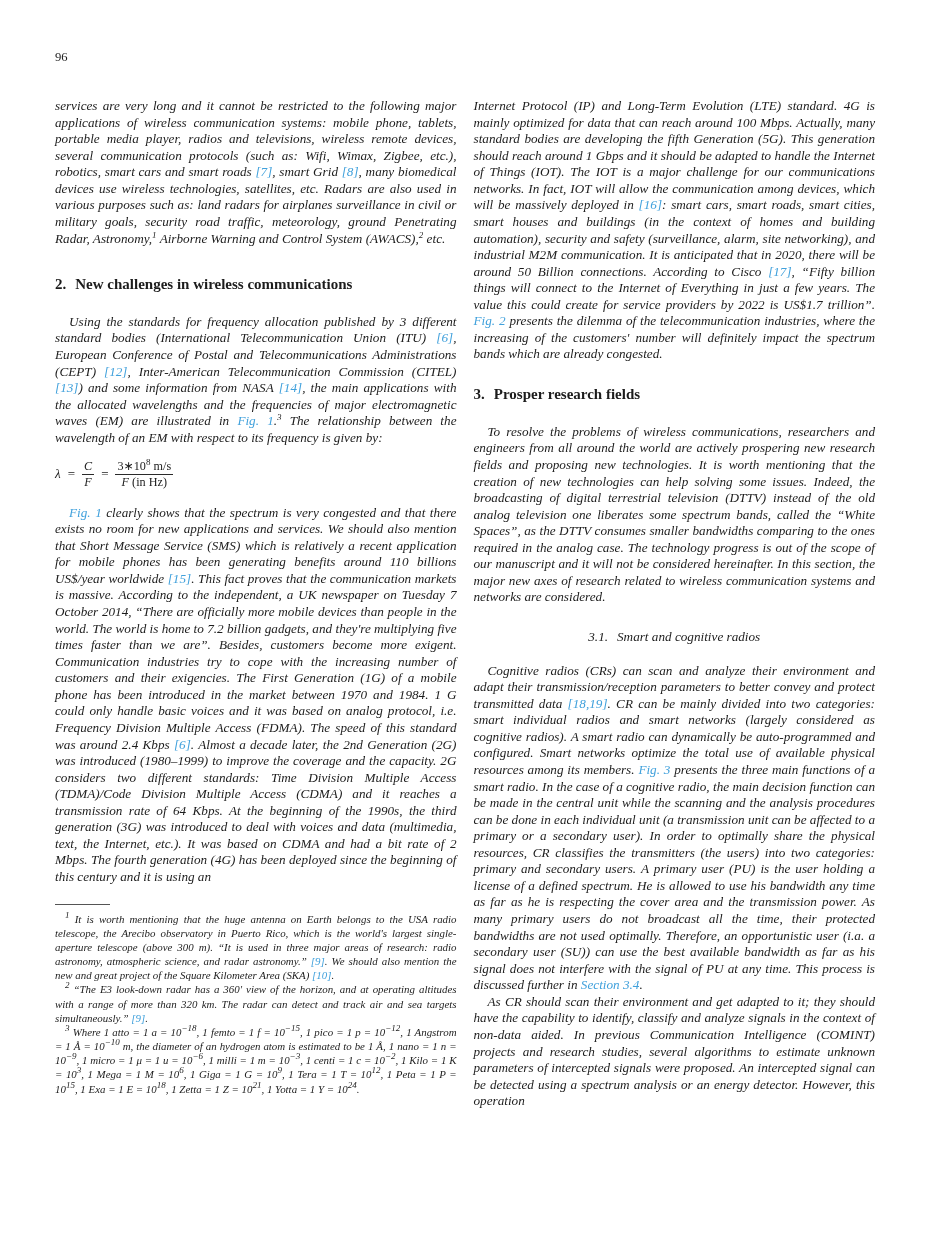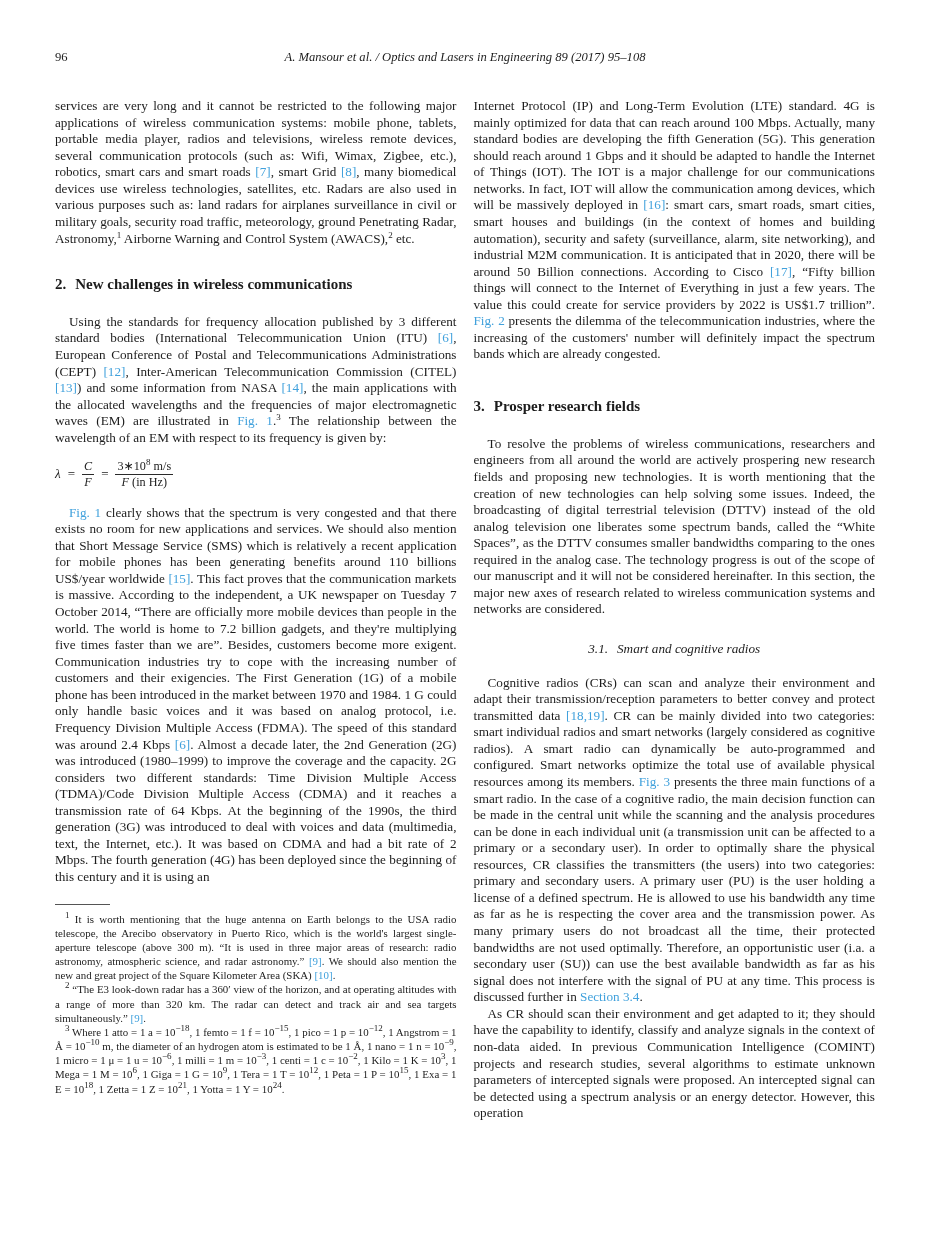--- a/index.html
+++ b/index.html
@@ -12,21 +12,21 @@
   }
   .page { box-sizing:border-box; padding:50px 50px 0 55px; }
 
   .header { position:relative; height:18px; margin-bottom:30px; font-size:12.6px; }
   .page-num { position:absolute; left:0; top:0; }
   .running-title { position:absolute; left:0; right:0; text-align:center; font-style:italic; }
 
   .columns { display:flex; gap:17px; }
   .col { width:402px; text-align:justify; line-height:1.255; }
 
-  p { margin:0; text-indent:14px; }
+  p { margin:0; text-indent:14px;font-style:italic; }
   p.noindent { text-indent:0; }
 
   h2 {
     font-size:15px; font-weight:bold; margin:28px 0 20px;
     text-align:left; text-indent:0;
   }
   h2 .sec-num { margin-right:9px; }
   h3 {
     font-size:13.2px; font-weight:normal; font-style:italic;
     margin:23px 0 17px; text-align:center; text-indent:0;
@@ -49,21 +49,20 @@
   .fn-rule { width:55px; border-top:1px solid #555; margin-bottom:7px; }
   .footnote { margin:0; text-indent:10px; }
 </style>
 </head>
 <body>
 
 <div class="page">
 
   <div class="header">
     <span class="page-num">96</span>
-    <span class="running-title">A. Mansour et al. / Optics and Lasers in Engineering 89 (2017) 95–108</span>
   </div>
 
   <div class="columns">
 
     <div class="col">
       <p class="noindent">services are very long and it cannot be restricted to the following major applications of wireless communication systems: mobile phone, tablets, portable media player, radios and televisions, wireless remote devices, several communication protocols (such as: Wifi, Wimax, Zigbee, etc.), robotics, smart cars and smart roads <span class="ref">[7]</span>, smart Grid <span class="ref">[8]</span>, many biomedical devices use wireless technologies, satellites, etc. Radars are also used in various purposes such as: land radars for airplanes surveillance in civil or military goals, security road traffic, meteorology, ground Penetrating Radar, Astronomy,<sup>1</sup> Airborne Warning and Control System (AWACS),<sup>2</sup> etc.</p>
 
       <h2>
         <span class="sec-num">2.</span><span>New challenges in wireless communications</span>
       </h2>
@@ -90,21 +89,21 @@
         <div class="fn-rule"></div>
         <p class="footnote"><sup>1</sup> It is worth mentioning that the huge antenna on Earth belongs to the USA radio telescope, the Arecibo observatory in Puerto Rico, which is the world's largest single-aperture telescope (above 300 m). “It is used in three major areas of research: radio astronomy, atmospheric science, and radar astronomy.” <span class="ref">[9]</span>. We should also mention the new and great project of the Square Kilometer Area (SKA) <span class="ref">[10]</span>.</p>
         <p class="footnote"><sup>2</sup> “The E3 look-down radar has a 360′ view of the horizon, and at operating altitudes with a range of more than 320 km. The radar can detect and track air and sea targets simultaneously.” <span class="ref">[9]</span>.</p>
         <p class="footnote"><sup>3</sup> Where  1 atto = 1 a = 10<sup>−18</sup>,  1 femto = 1 f = 10<sup>−15</sup>,  1 pico = 1 p = 10<sup>−12</sup>, 1 Angstrom = 1 Å = 10<sup>−10</sup> m, the diameter of an hydrogen atom is estimated to be 1 Å,  1 nano = 1 n = 10<sup>−9</sup>,  1 micro = 1 μ = 1 u = 10<sup>−6</sup>,  1 milli = 1 m = 10<sup>−3</sup>, 1 centi = 1 c = 10<sup>−2</sup>, 1 Kilo = 1 K = 10<sup>3</sup>, 1 Mega = 1 M = 10<sup>6</sup>, 1 Giga = 1 G = 10<sup>9</sup>, 1 Tera = 1 T = 10<sup>12</sup>, 1 Peta = 1 P = 10<sup>15</sup>, 1 Exa = 1 E = 10<sup>18</sup>, 1 Zetta = 1 Z = 10<sup>21</sup>, 1 Yotta = 1 Y = 10<sup>24</sup>.</p>
       </div>
     </div>
 
     <div class="col">
       <p class="noindent">Internet Protocol (IP) and Long-Term Evolution (LTE) standard. 4G is mainly optimized for data that can reach around 100 Mbps. Actually, many standard bodies are developing the fifth Generation (5G). This generation should reach around 1 Gbps and it should be adapted to handle the Internet of Things (IOT). The IOT is a major challenge for our communications networks. In fact, IOT will allow the communication among devices, which will be massively deployed in <span class="ref">[16]</span>: smart cars, smart roads, smart cities, smart houses and buildings (in the context of homes and building automation), security and safety (surveillance, alarm, site networking), and industrial M2M communication. It is anticipated that in 2020, there will be around 50 Billion connections. According to Cisco <span class="ref">[17]</span>, “Fifty billion things will connect to the Internet of Everything in just a few years. The value this could create for service providers by 2022 is US$1.7 trillion”. <span class="ref">Fig. 2</span> presents the dilemma of the telecommunication industries, where the increasing of the customers' number will definitely impact the spectrum bands which are already congested.</p>
 
-      <h2 style="margin-top:34px;">
+      <h2 style="margin-top:22px;">
         <span class="sec-num">3.</span><span>Prosper research fields</span>
       </h2>
 
       <p>To resolve the problems of wireless communications, researchers and engineers from all around the world are actively prospering new research fields and proposing new technologies. It is worth mentioning that the creation of new technologies can help solving some issues. Indeed, the broadcasting of digital terrestrial television (DTTV) instead of the old analog television one liberates some spectrum bands, called the “White Spaces”, as the DTTV consumes smaller bandwidths comparing to the ones required in the analog case. The technology progress is out of the scope of our manuscript and it will not be considered hereinafter. In this section, the major new axes of research related to wireless communication systems and networks are considered.</p>
 
       <h3>
         <span class="sec-num">3.1.</span><span>Smart and cognitive radios</span>
       </h3>
 
       <p>Cognitive radios (CRs) can scan and analyze their environment and adapt their transmission/reception parameters to better convey and protect transmitted data <span class="ref">[18,19]</span>. CR can be mainly divided into two categories: smart individual radios and smart networks (largely considered as cognitive radios). A smart radio can dynamically be auto-programmed and configured. Smart networks optimize the total use of available physical resources among its members. <span class="ref">Fig. 3</span> presents the three main functions of a smart radio. In the case of a cognitive radio, the main decision function can be made in the central unit while the scanning and the analysis procedures can be done in each individual unit (a transmission unit can be affected to a primary or a secondary user). In order to optimally share the physical resources, CR classifies the transmitters (the users) into two categories: primary and secondary users. A primary user (PU) is the user holding a license of a defined spectrum. He is allowed to use his bandwidth any time as far as he is respecting the cover area and the transmission power. As many primary users do not broadcast all the time, their protected bandwidths are not used optimally. Therefore, an opportunistic user (i.a. a secondary user (SU)) can use the best available bandwidth as far as his signal does not interfere with the signal of PU at any time. This process is discussed further in <span class="ref">Section 3.4</span>.</p>

